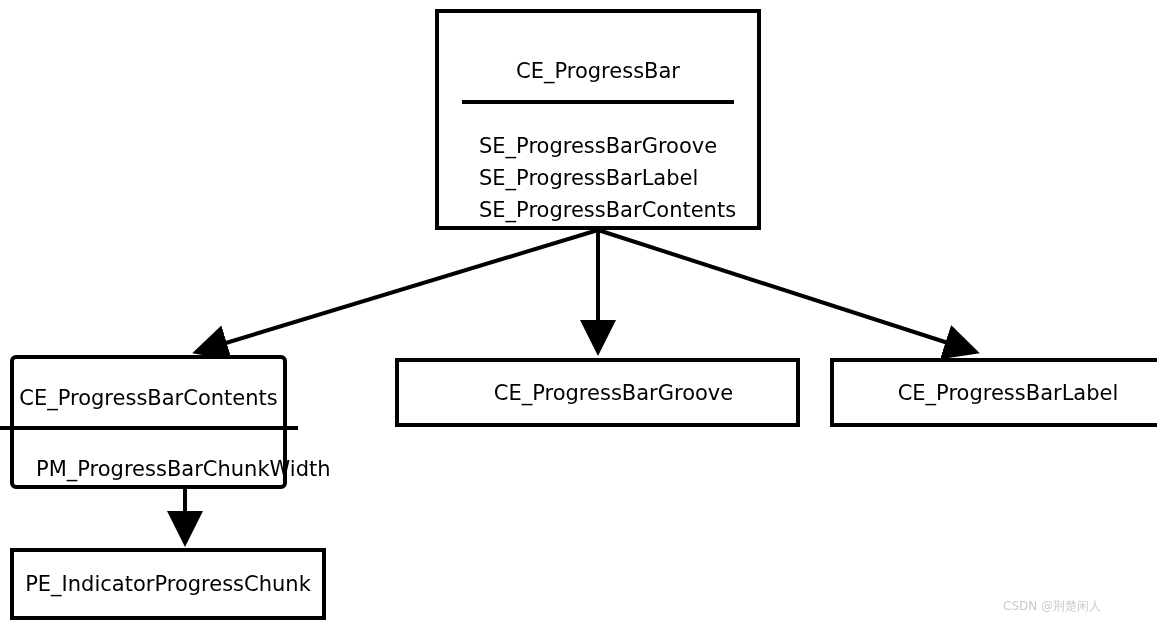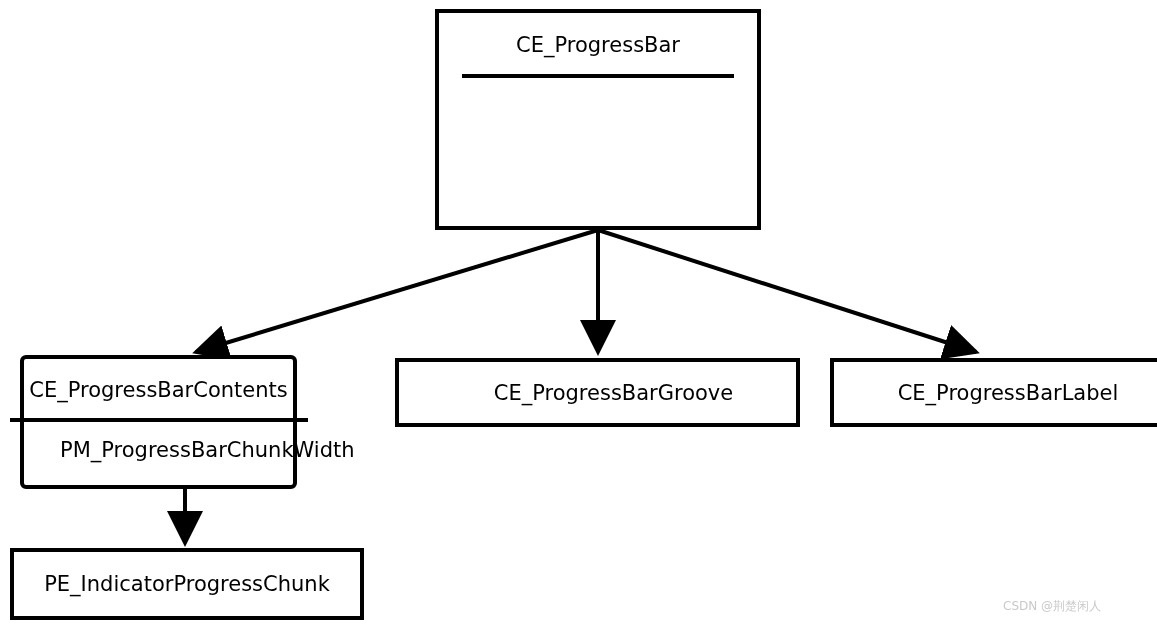--- a/index.html
+++ b/index.html
@@ -19,20 +19,21 @@
   }
 
   .node {
     position: absolute;
     box-sizing: border-box;
     background: #ffffff;
     border: 4px solid #000000;
     display: flex;
     flex-direction: column;
     align-items: center;
+    justify-content: flex-end;
   }
 
   .node-title {
     width: 100%;
     text-align: center;
     color: #000000;
     font-size: 21px;
     line-height: 26px;
     white-space: nowrap;
   }
@@ -60,49 +61,49 @@
     left: 435px;
     top: 9px;
     width: 326px;
     height: 221px;
   }
   #node-progressbar .node-title { margin-top: 19px; }
   #node-progressbar .node-sep { width: 272px; margin-top: 16px; }
   #node-progressbar .node-members { padding-left: 40px; margin-top: 26px; }
 
   #node-contents {
-    left: 20px;
+    left: 10px;
     top: 355px;
     width: 277px;
     height: 134px;
     border-radius: 6px;
   }
   #node-contents .node-title { margin-top: 18px; }
   #node-contents .node-sep { width: 298px; margin-top: 15px; }
-  #node-contents .node-members { padding-left: 36px; margin-top: 12px; }
+  #node-contents .node-members { padding-left: 22px; margin-top: 23px; }
 
   #node-groove {
     left: 395px;
     top: 358px;
     width: 405px;
     height: 69px;
     justify-content: center;
     padding-left: 32px;
   }
   #node-label {
     left: 830px;
     top: 358px;
     width: 356px;
     height: 69px;
     justify-content: center;
   }
   #node-chunk {
     left: 10px;
     top: 548px;
-    width: 354px;
+    width: 316px;
     height: 72px;
     justify-content: center;
   }
 
   #edges {
     position: absolute;
     left: 0;
     top: 0;
     width: 1157px;
     height: 629px;
@@ -136,20 +137,25 @@
     <line x1="598" y1="230" x2="598" y2="352" stroke="#000000" stroke-width="4" marker-end="url(#arrowhead)"></line>
 
     <line x1="598" y1="230" x2="976" y2="352" stroke="#000000" stroke-width="4" marker-end="url(#arrowhead)"></line>
 
     <line x1="185" y1="489" x2="185" y2="543" stroke="#000000" stroke-width="4" marker-end="url(#arrowhead)"></line>
   </svg>
 
   <div class="node" id="node-progressbar">
     <div class="node-title">CE_ProgressBar</div>
     <div class="node-sep"></div>
+    <div class="node-members">
+      <div class="member">SE_ProgressBarGroove</div>
+      <div class="member">SE_ProgressBarLabel</div>
+      <div class="member">SE_ProgressBarContents</div>
+    </div>
   </div>
 
   <div class="node" id="node-contents">
     <div class="node-title">CE_ProgressBarContents</div>
     <div class="node-sep"></div>
     <div class="node-members">
       <div class="member">PM_ProgressBarChunkWidth</div>
     </div>
   </div>
 

